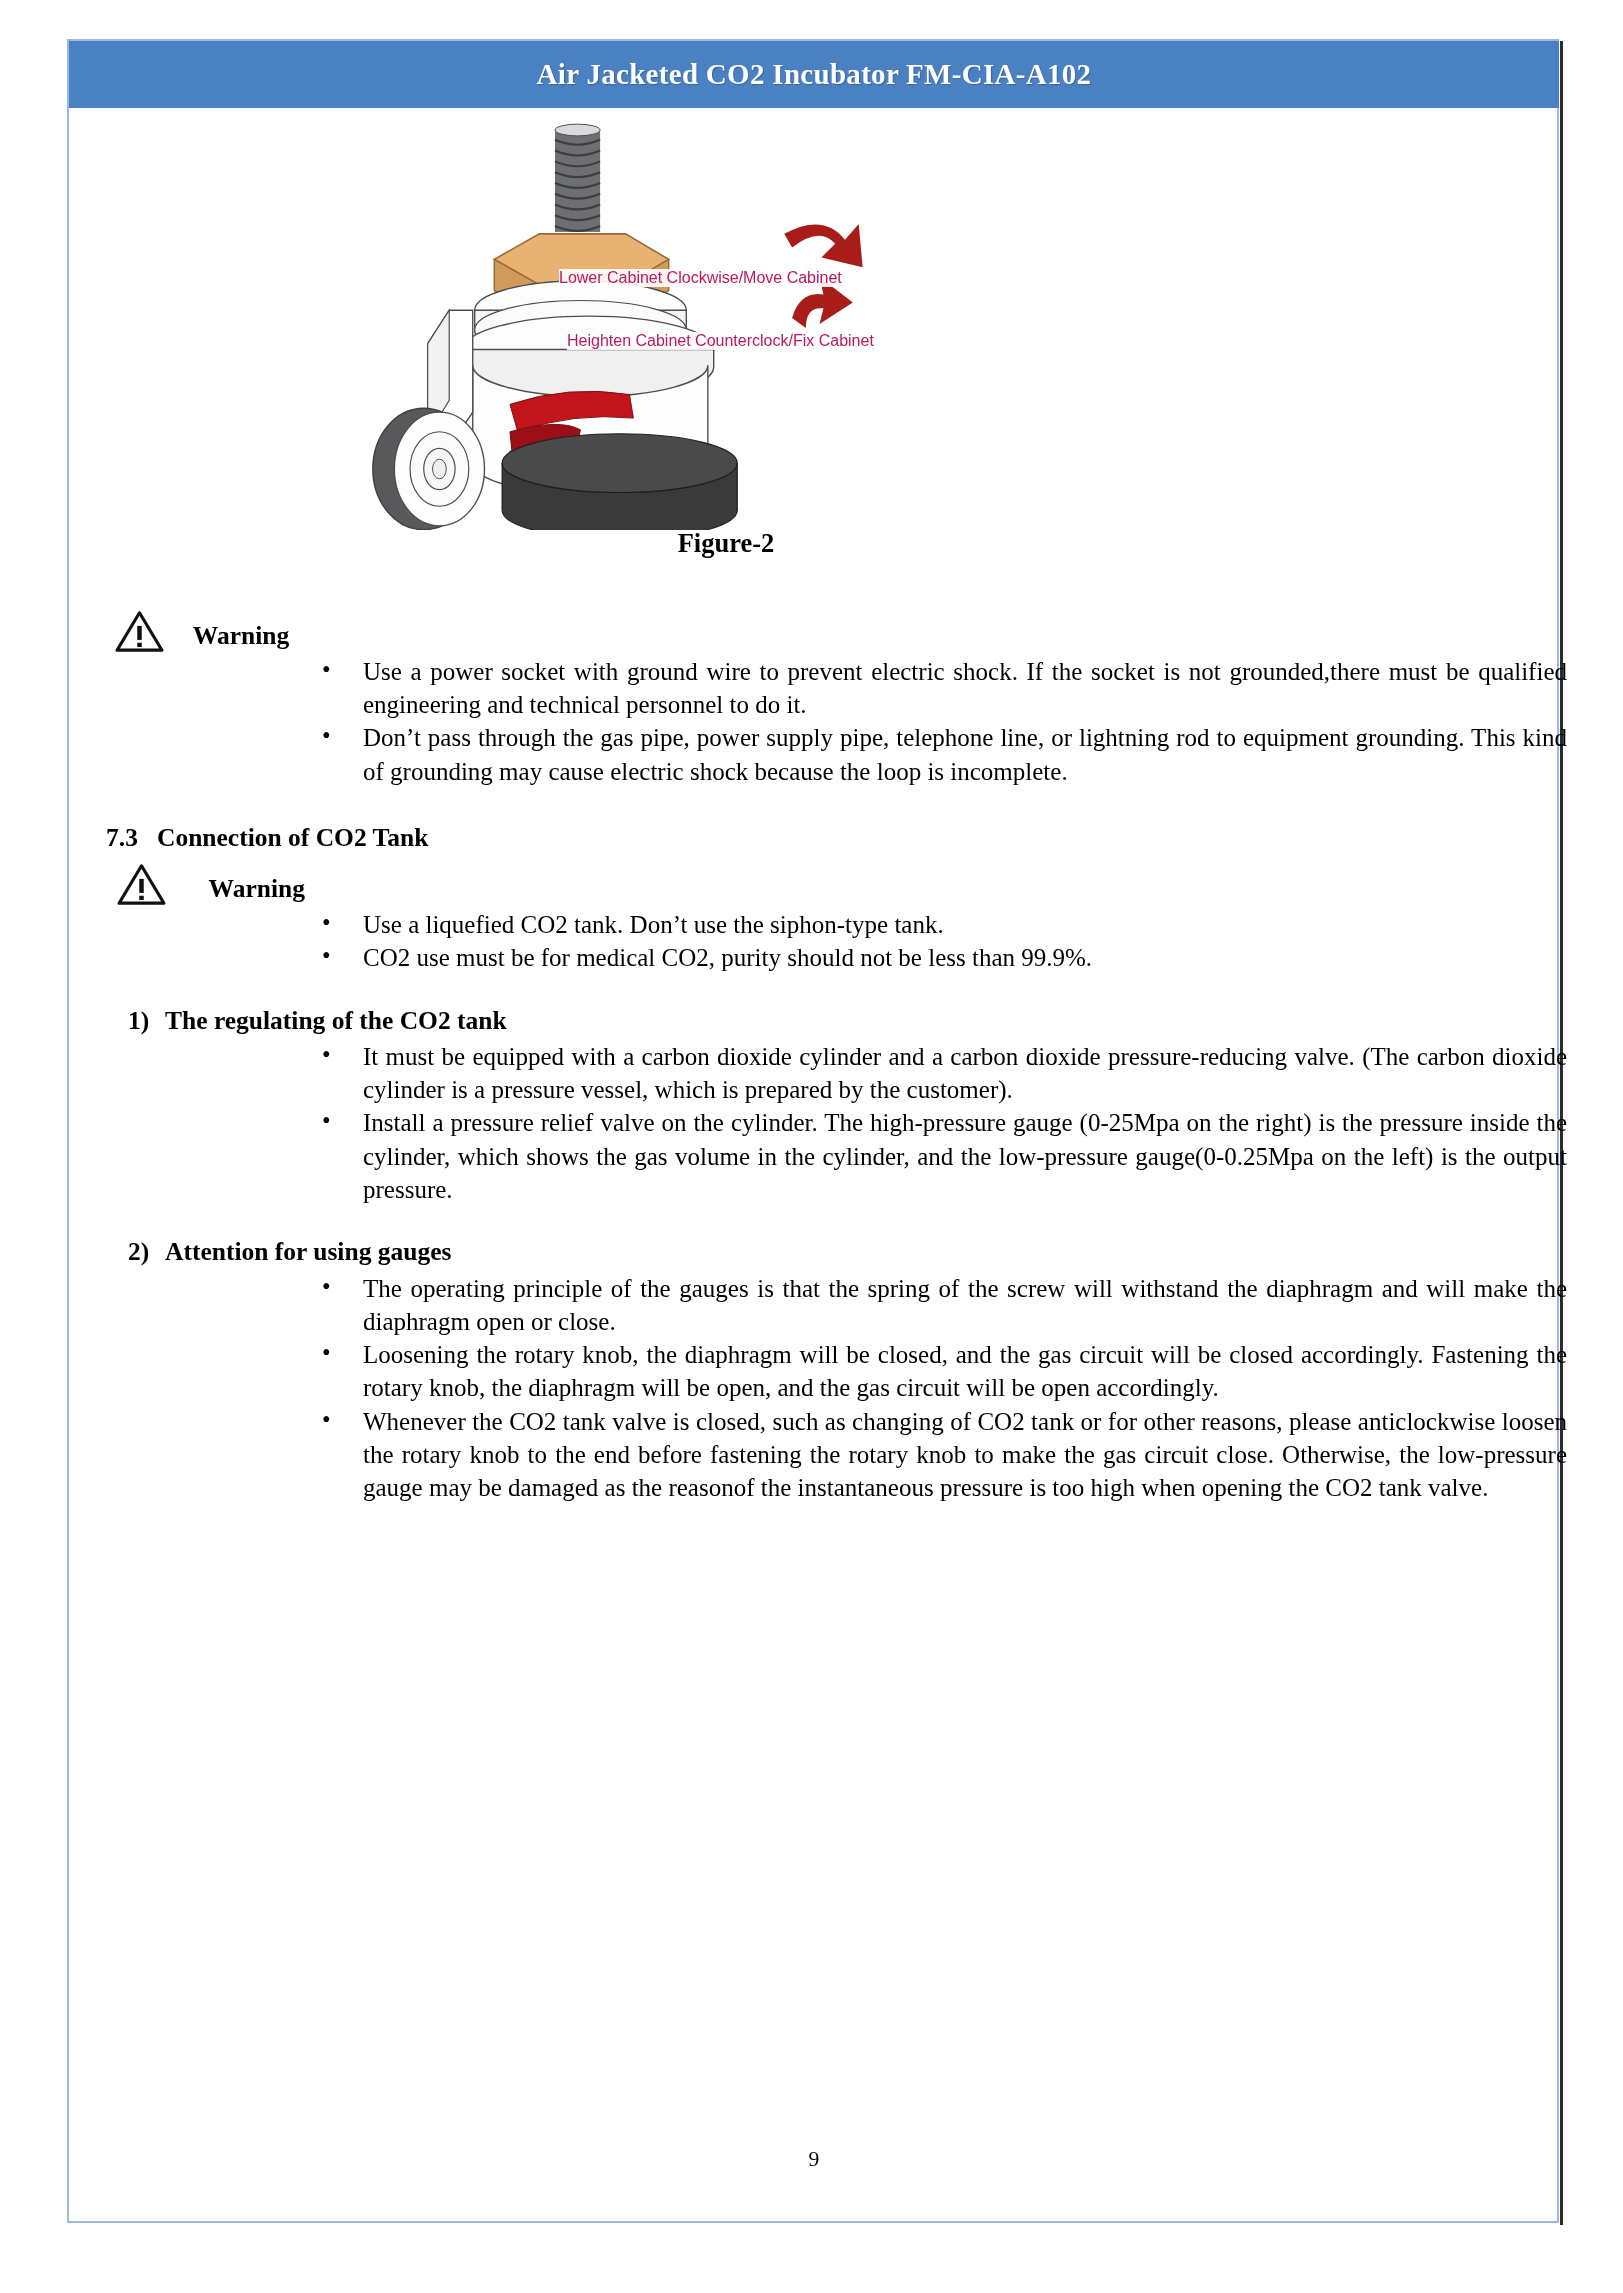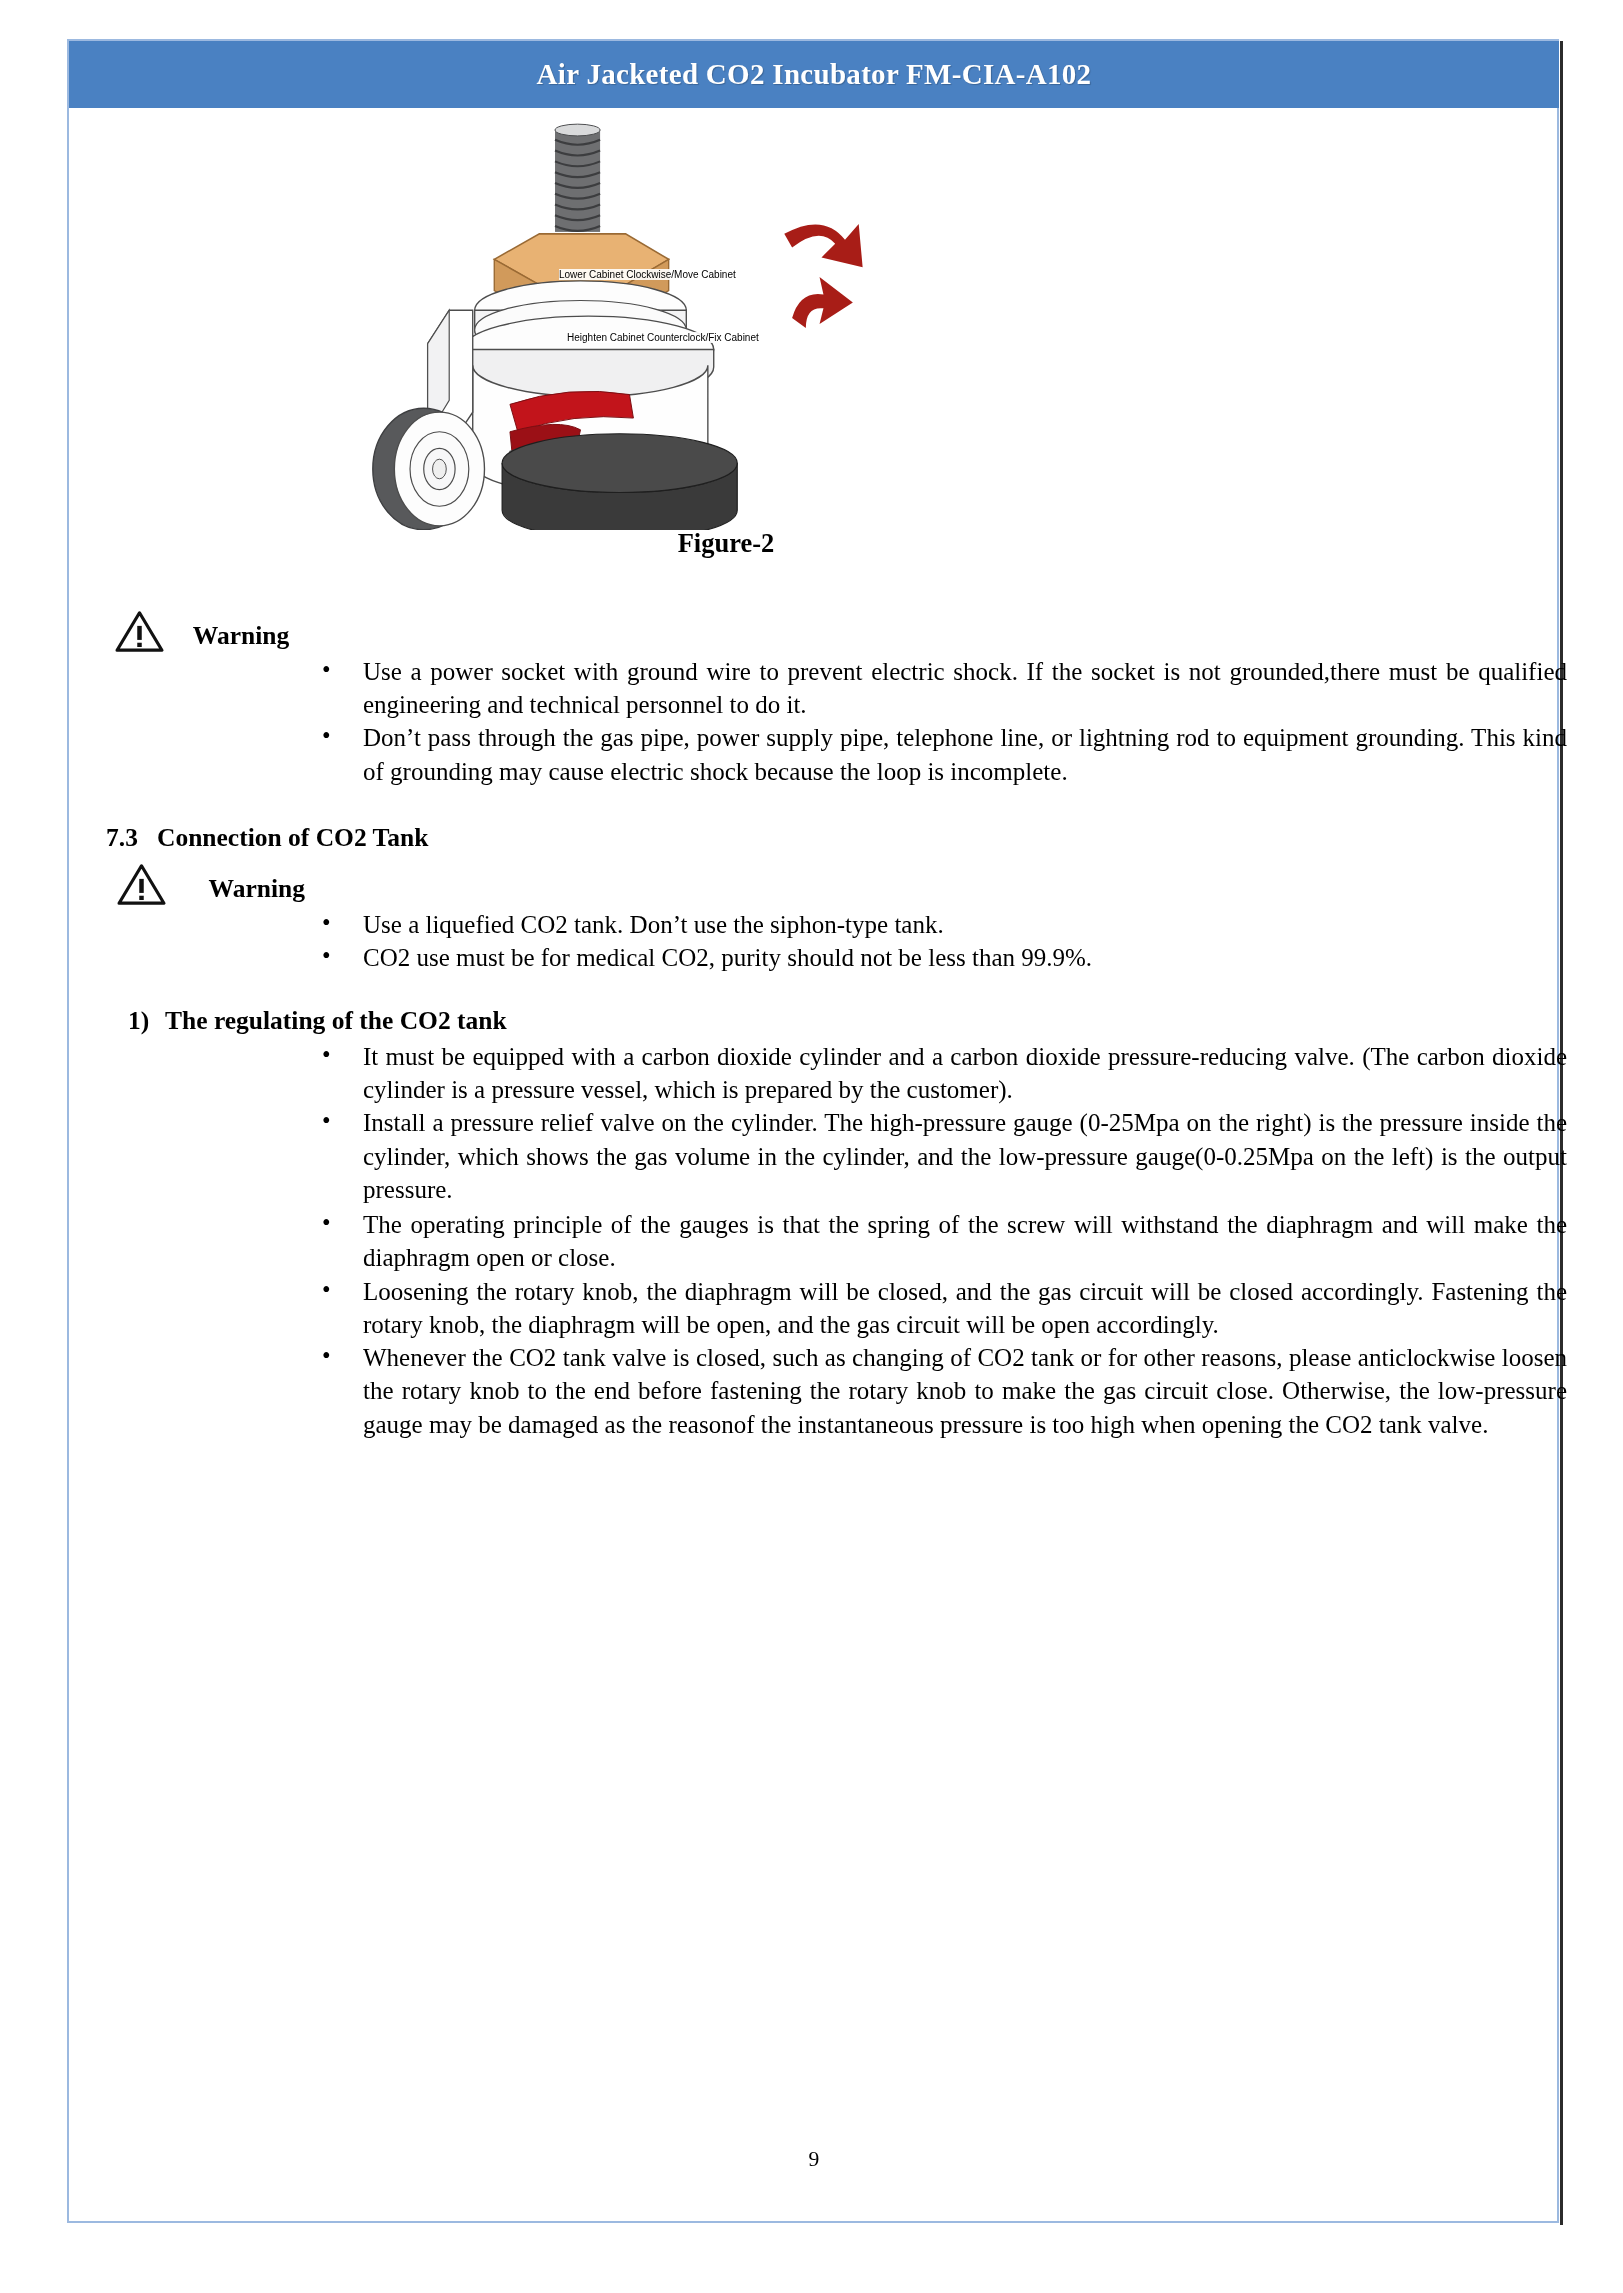--- a/index.html
+++ b/index.html
@@ -77,22 +77,22 @@
     height: 461px;
   }
   .caster-svg {
     position: absolute;
     left: 294px;
     top: 7.8px;
   }
   .fig-label {
     position: absolute;
     font-family: "Liberation Sans", "DejaVu Sans", sans-serif;
-    font-size: 10px;
-    color: #000000;
+    font-size: 16px;
+    color: #be185d;
     white-space: nowrap;
     background: rgba(255,255,255,0.9);
   }
   .fig-label-1 { left: 490px; top: 159px; }
   .fig-label-2 { left: 498px; top: 222px; }
 
   .figure-caption {
     text-align: center;
     font-size: 26.5px;
     font-weight: bold;
@@ -312,20 +312,23 @@
     <span class="num-col">1)</span><span>The regulating of the CO2 tank</span>
   </div>
 
   <div class="list-wrap-3">
     <ul class="blist">
       <li><span class="bullet">•</span><span>It must be equipped with a carbon dioxide cylinder and a carbon dioxide pressure-reducing valve. (The carbon dioxide cylinder is a pressure vessel, which is prepared by the customer).</span></li>
       <li><span class="bullet">•</span><span>Install a pressure relief valve on the cylinder. The high-pressure gauge (0-25Mpa on the right) is the pressure inside the cylinder, which shows the gas volume in the cylinder, and the low-pressure gauge(0-0.25Mpa on the left) is the output pressure.</span></li>
     </ul>
   </div>
 
+  <div class="h-num h-item">
+    <span class="num-col">2)</span><span>Attention for using gauges</span>
+  </div>
 
   <div class="list-wrap-3">
     <ul class="blist">
       <li><span class="bullet">•</span><span>The operating principle of the gauges is that the spring of the screw will withstand the diaphragm and will make the diaphragm open or close.</span></li>
       <li><span class="bullet">•</span><span>Loosening the rotary knob, the diaphragm will be closed, and the gas circuit will be closed accordingly. Fastening the rotary knob, the diaphragm will be open, and the gas circuit will be open accordingly.</span></li>
       <li><span class="bullet">•</span><span>Whenever the CO2 tank valve is closed, such as changing of CO2 tank or for other reasons, please anticlockwise loosen the rotary knob to the end before fastening the rotary knob to make the gas circuit close. Otherwise, the low-pressure gauge may be damaged as the reasonof the instantaneous pressure is too high when opening the CO2 tank valve.</span></li>
     </ul>
   </div>
 
   <div class="footer-pagenum">9</div>

